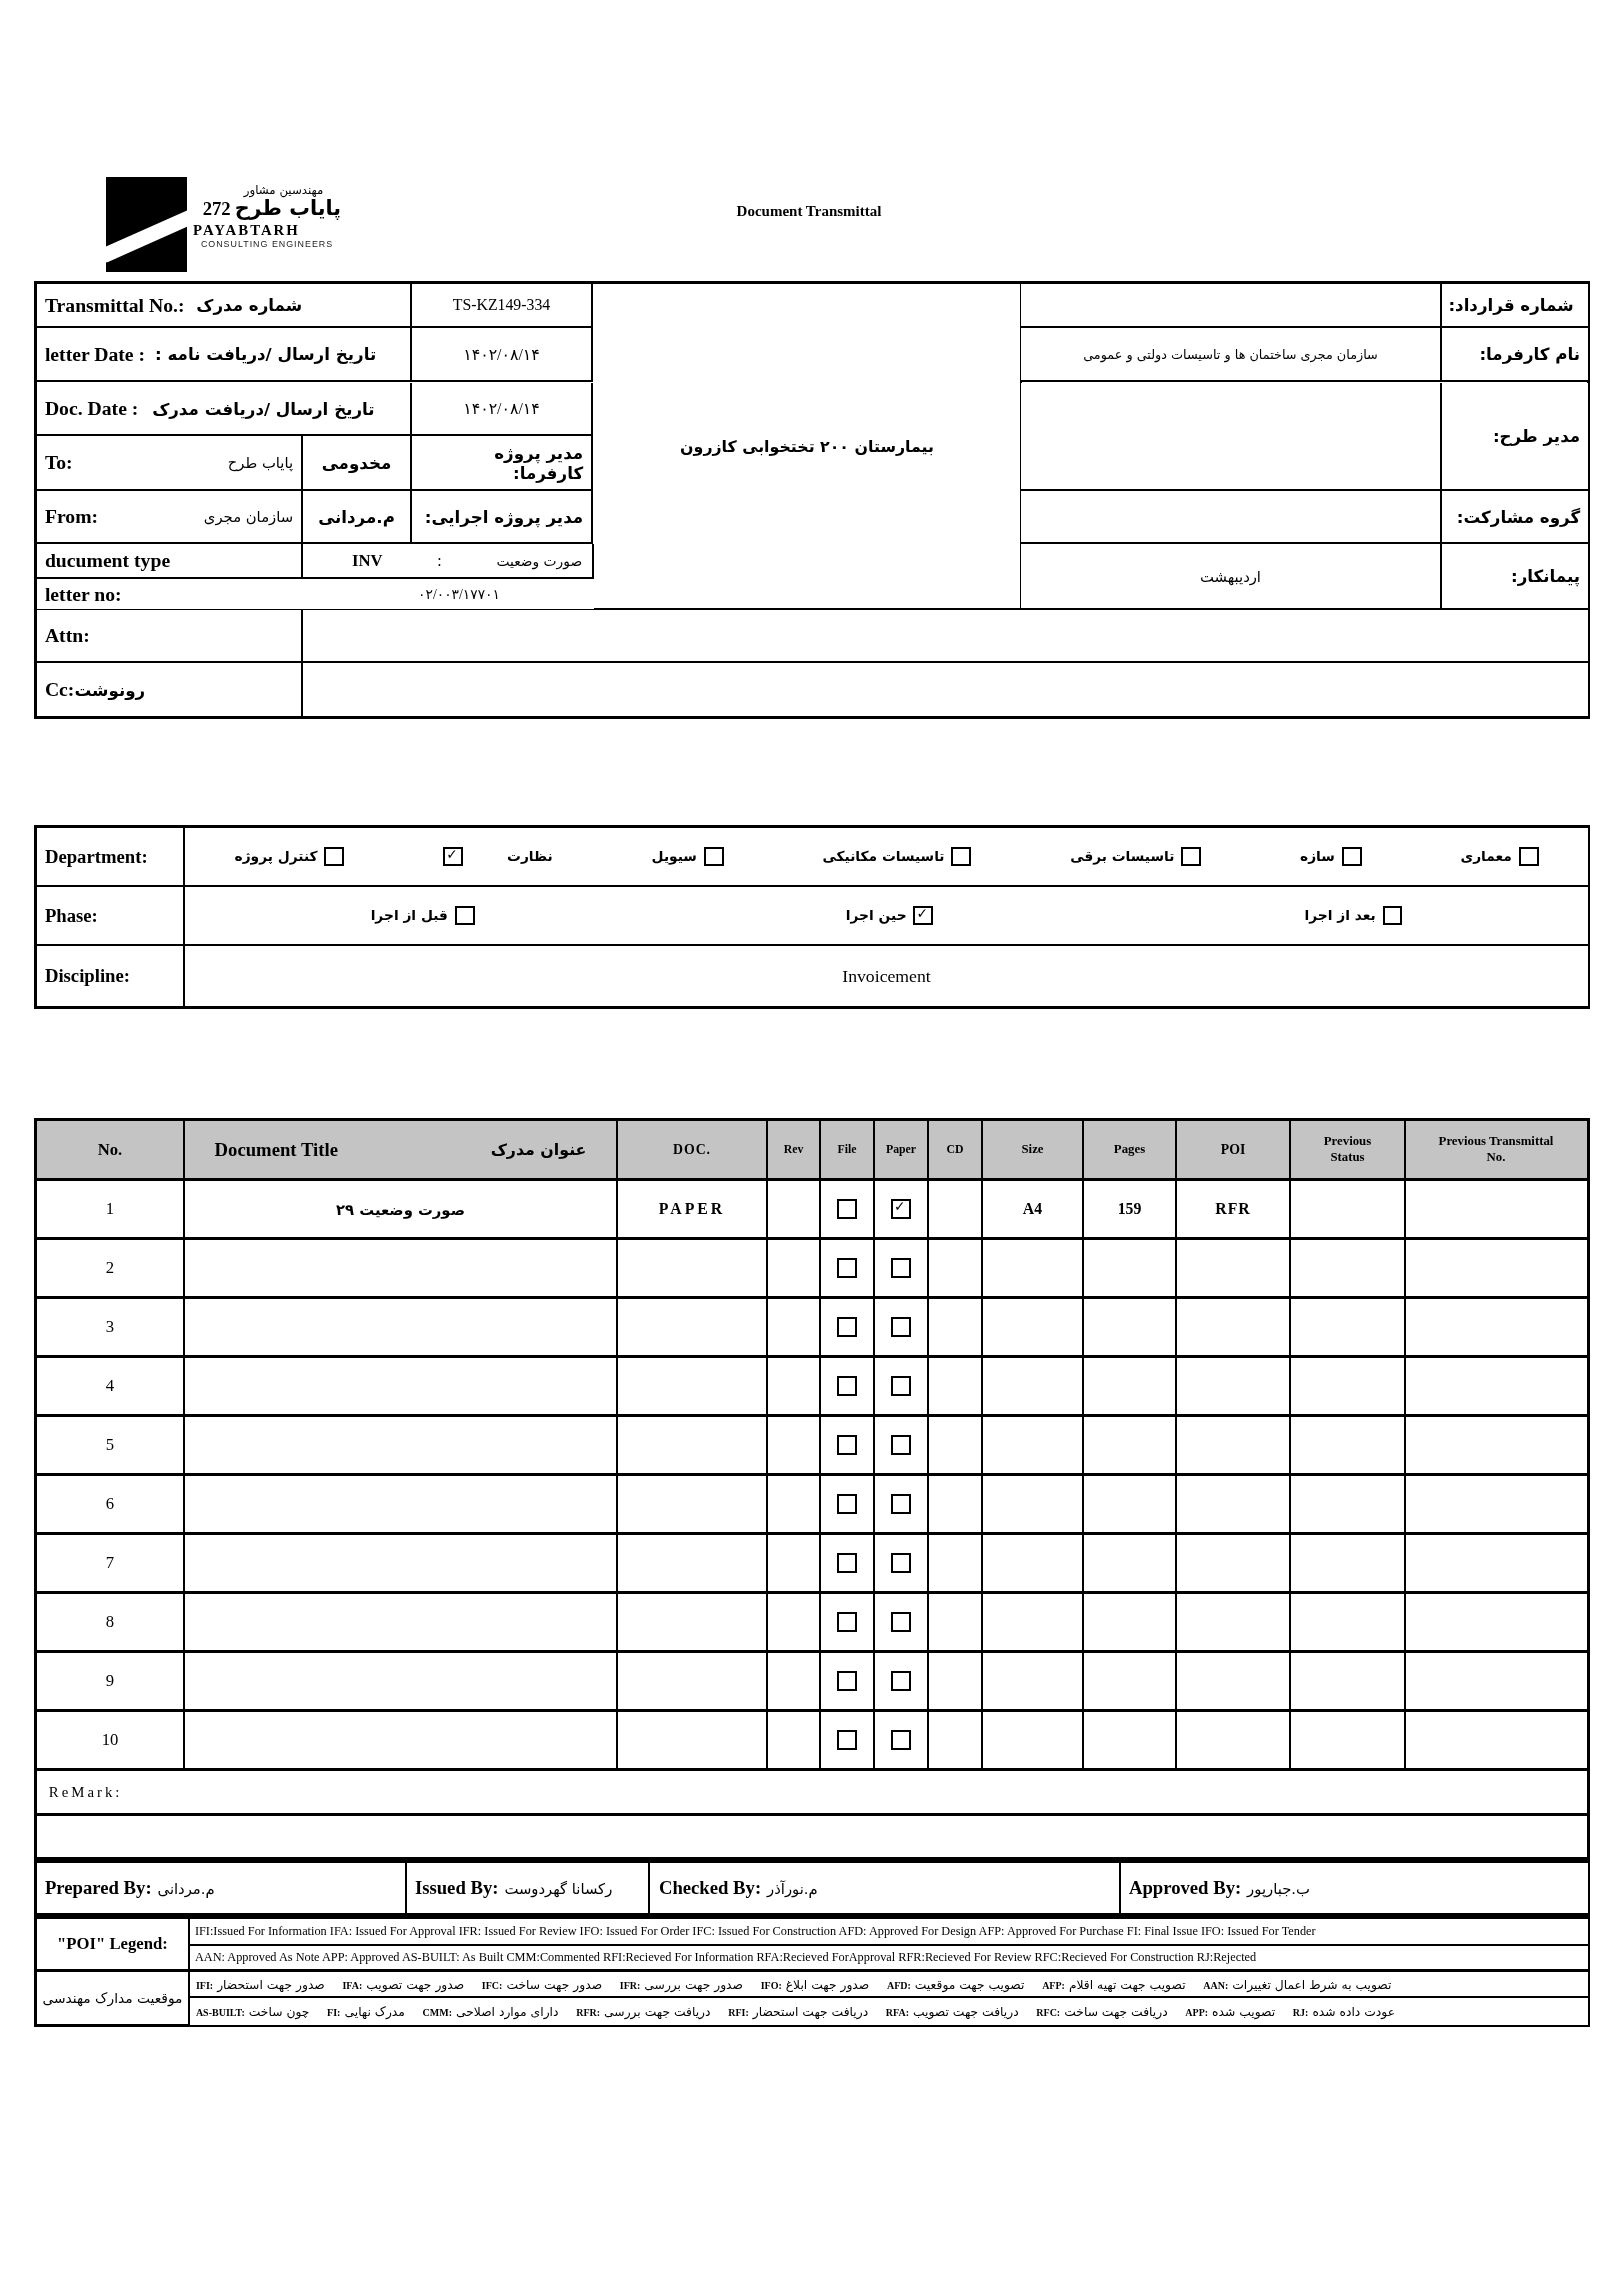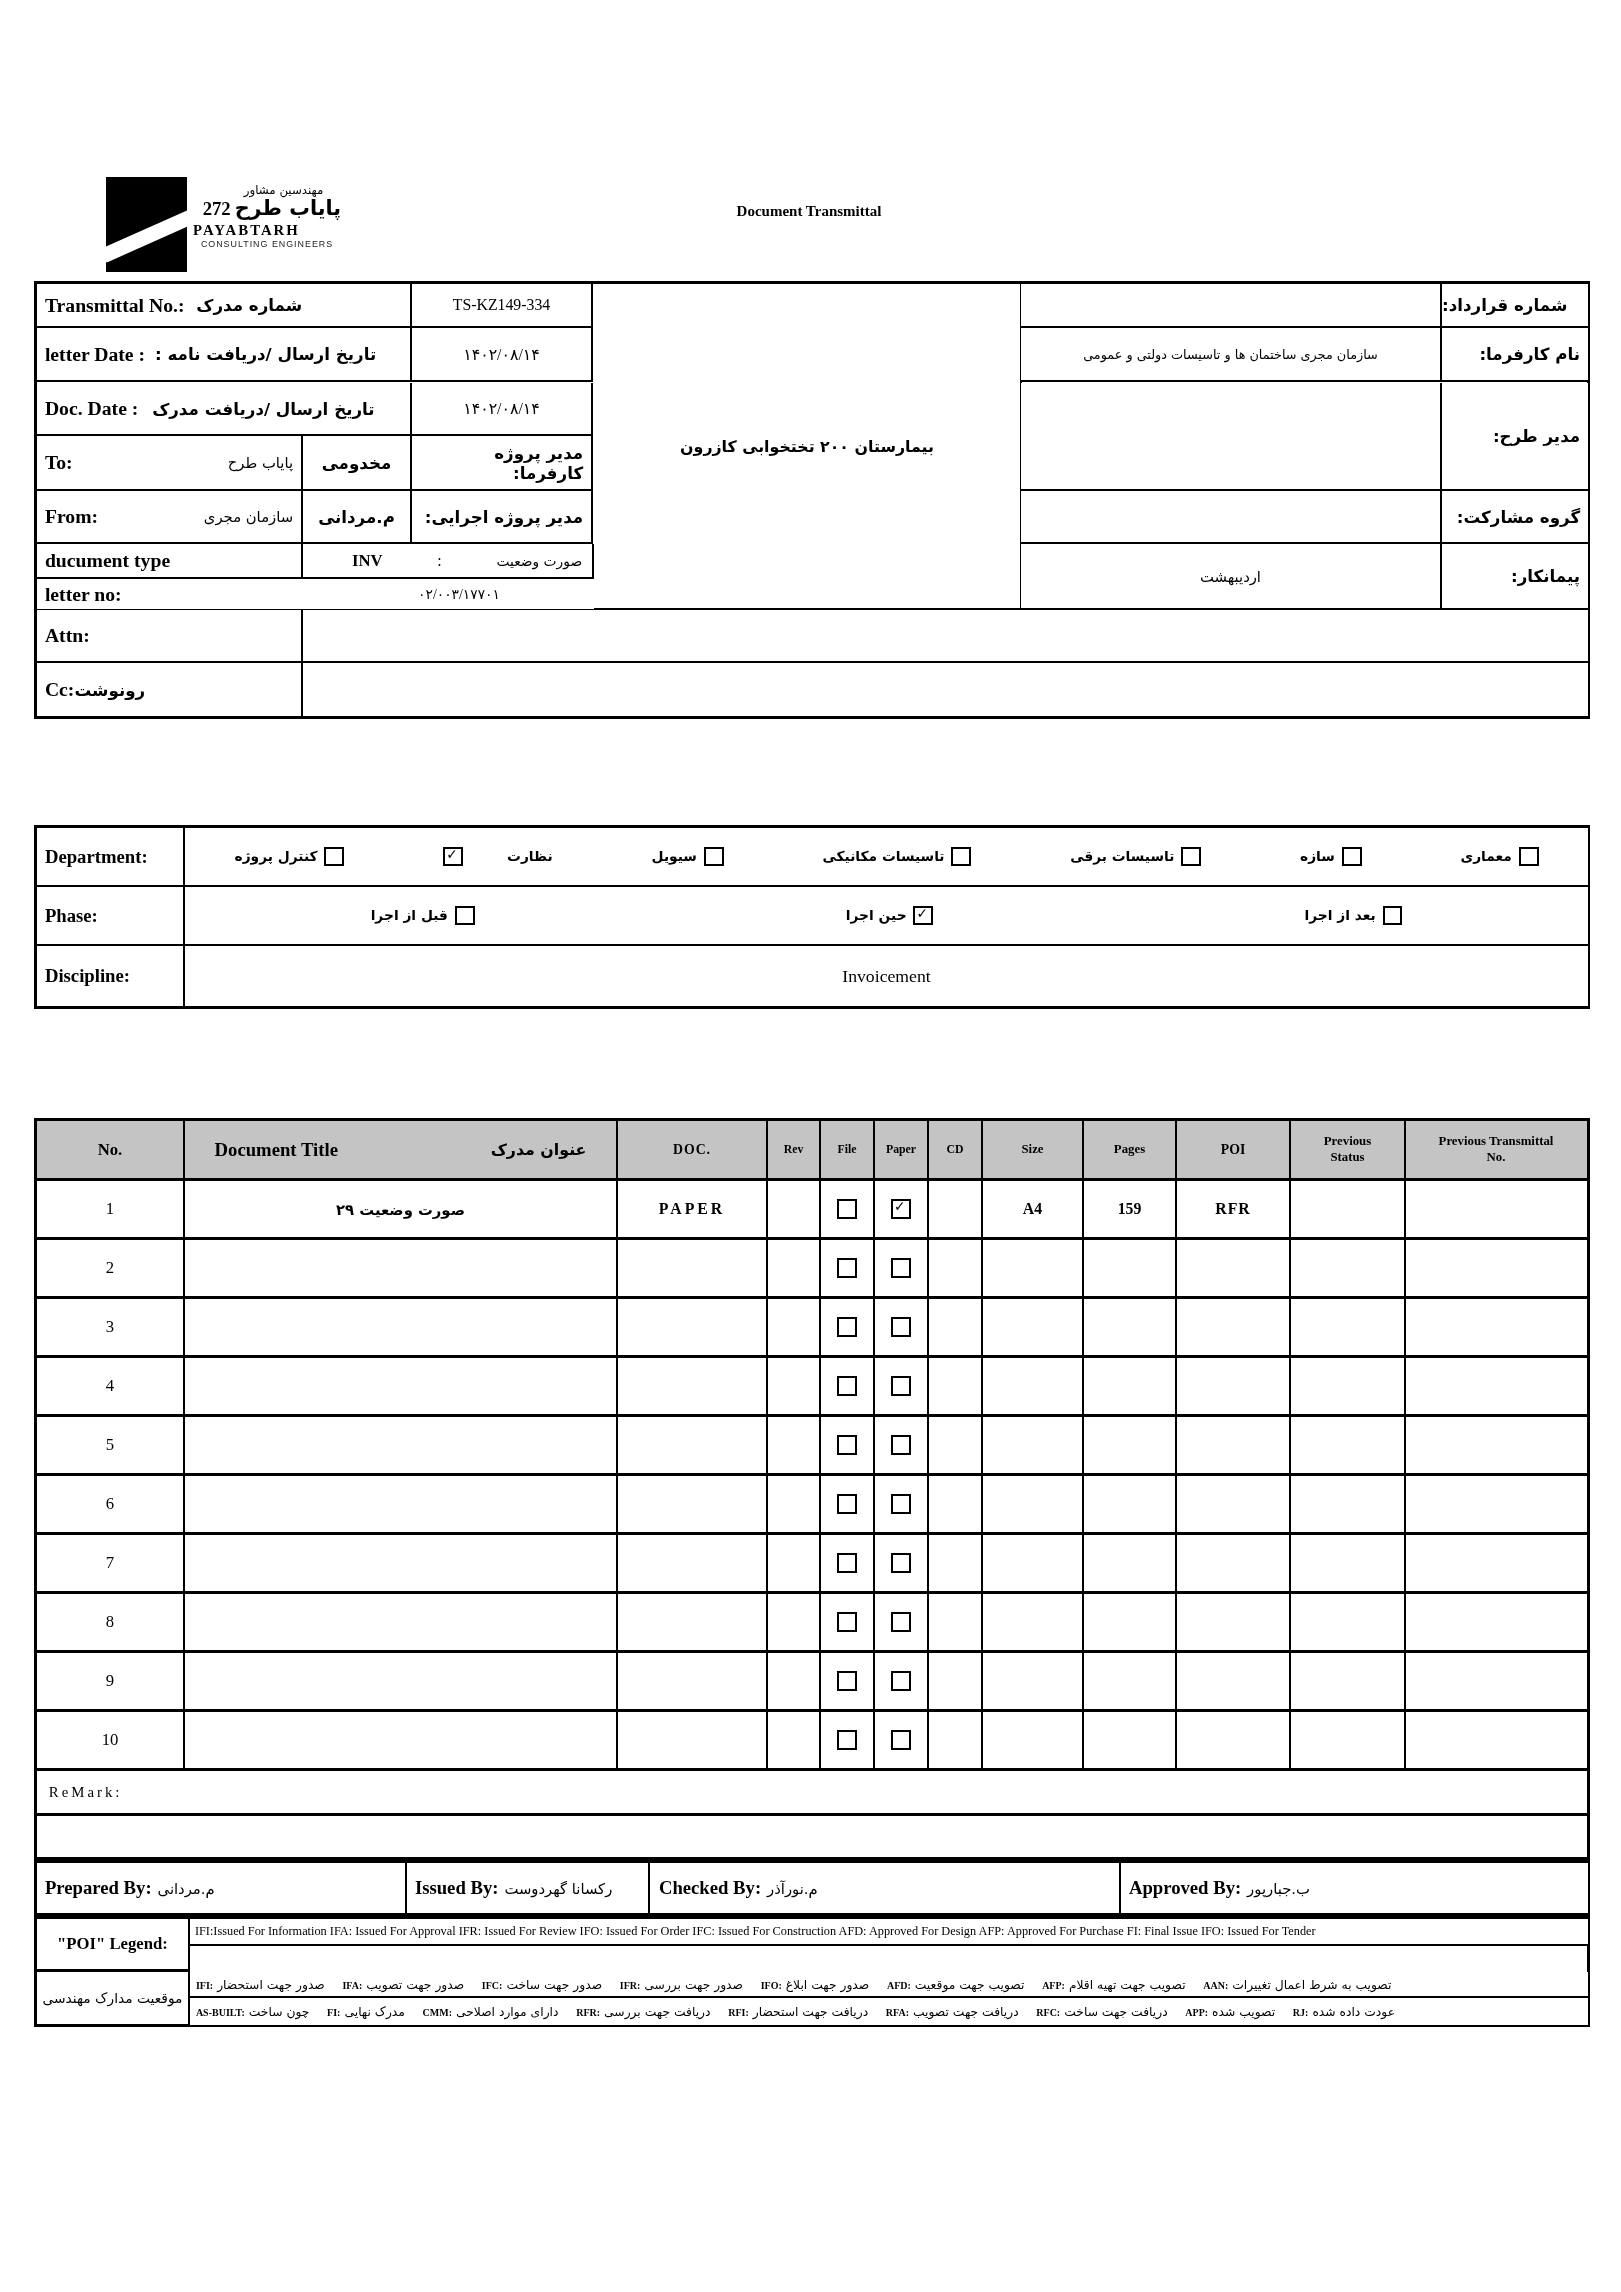--- a/index.html
+++ b/index.html
@@ -118,21 +118,21 @@
     <div class="cell pad" style="left:0;top:296px;width:266px;height:30.5px;">
       <span class="lblEn">letter no:</span>
     </div>
     <div class="cell ctr val" dir="ltr" style="left:258px;top:296px;width:330px;height:30.5px;font-size:13.8px;">۰۲/۰۰۳/۱۷۷۰۱</div>
 
     <div class="cell ctr" style="left:557px;top:0;width:428px;height:326px;">
       <span class="fa faLbl" dir="rtl" style="font-size:15.8px;">بیمارستان ۲۰۰ تختخوابی کازرون</span>
     </div>
 
     <div class="cell ctr" style="left:984px;top:0;width:421px;height:44px;"></div>
-    <div class="cell noR" style="left:1405px;top:0;width:146px;height:44px;justify-content:flex-start;padding-right:7.9px;">
+    <div class="cell noR" style="left:1405px;top:0;width:146px;height:44px;justify-content:center;padding-right:7.9px;">
       <span class="fa faLbl" dir="rtl">شماره قرارداد:</span>
     </div>
 
     <div class="cell ctr" style="left:984px;top:44px;width:421px;height:54px;">
       <span class="fa" dir="rtl" style="font-size:12.8px;">سازمان مجری ساختمان ها و تاسیسات دولتی و عمومی</span>
     </div>
     <div class="cell noR" style="left:1405px;top:44px;width:146px;height:54px;justify-content:flex-end;padding-right:7.9px;">
       <span class="fa faLbl" dir="rtl">نام کارفرما:</span>
     </div>
 
@@ -448,20 +448,21 @@
       <span class="lblEn" style="font-size:18.7px;">Approved By:</span>
       <span class="fa" dir="rtl" style="font-size:14.8px;">ب.جبارپور</span>
     </div>
   </div>
 
   <div class="tbl" style="left:34px;top:1916px;width:1556px;height:111px;">
     <div class="cell ctr" style="left:0;top:0;width:153px;height:53px;border-bottom:3px solid #000;">
       <span style="font-weight:bold;font-size:16.7px;">"POI" Legend:</span>
     </div>
     <div class="cell noR lg" style="left:153px;top:0;width:1398px;height:26.6px;padding-left:4.9px;">IFI:Issued For Information  IFA: Issued For Approval  IFR: Issued For Review   IFO: Issued For Order  IFC: Issued For Construction AFD: Approved For Design AFP: Approved For Purchase  FI: Final Issue  IFO: Issued For Tender</div>
+    <div class="cell noR lg" style="left:153px;top:26.6px;width:1398px;height:26.6px;padding-left:4.9px;border-bottom:3px solid #000;">AAN: Approved As Note  APP: Approved  AS-BUILT: As Built CMM:Commented  RFI:Recieved For Information   RFA:Recieved ForApproval   RFR:Recieved For Review  RFC:Recieved For Construction  RJ:Rejected</div>
 
     <div class="cell ctr noB" style="left:0;top:53px;width:153px;height:52px;">
       <span class="fa" dir="rtl" style="font-size:13.8px;">موقعیت مدارک مهندسی</span>
     </div>
     <div class="cell noR lg-items" dir="ltr" style="left:153px;top:53px;width:1398px;height:25.6px;">
       <span><b>IFI:</b> <span class="fa" dir="rtl">صدور جهت استحضار</span></span>
       <span><b>IFA:</b> <span class="fa" dir="rtl">صدور جهت تصویب</span></span>
       <span><b>IFC:</b> <span class="fa" dir="rtl">صدور جهت ساخت</span></span>
       <span><b>IFR:</b> <span class="fa" dir="rtl">صدور جهت بررسی</span></span>
       <span><b>IFO:</b> <span class="fa" dir="rtl">صدور جهت ابلاغ</span></span>

